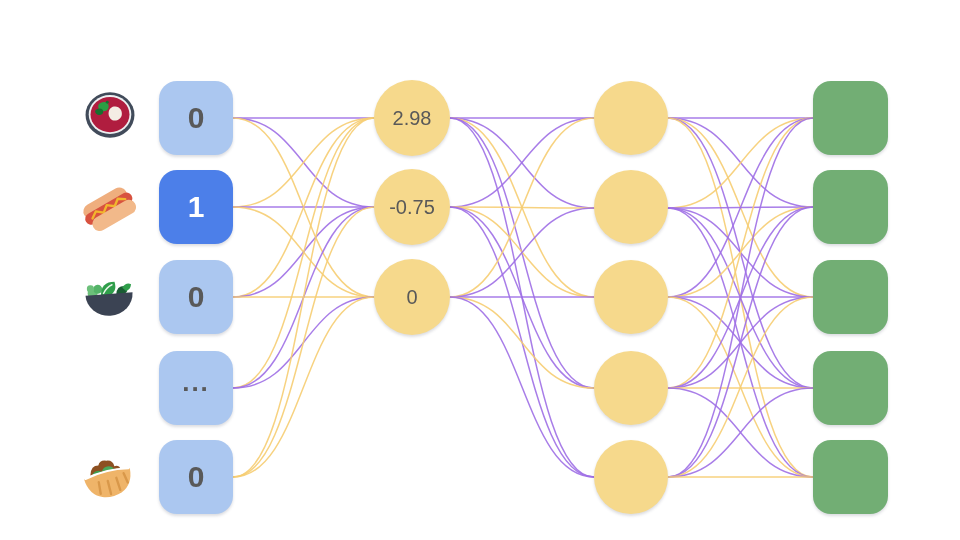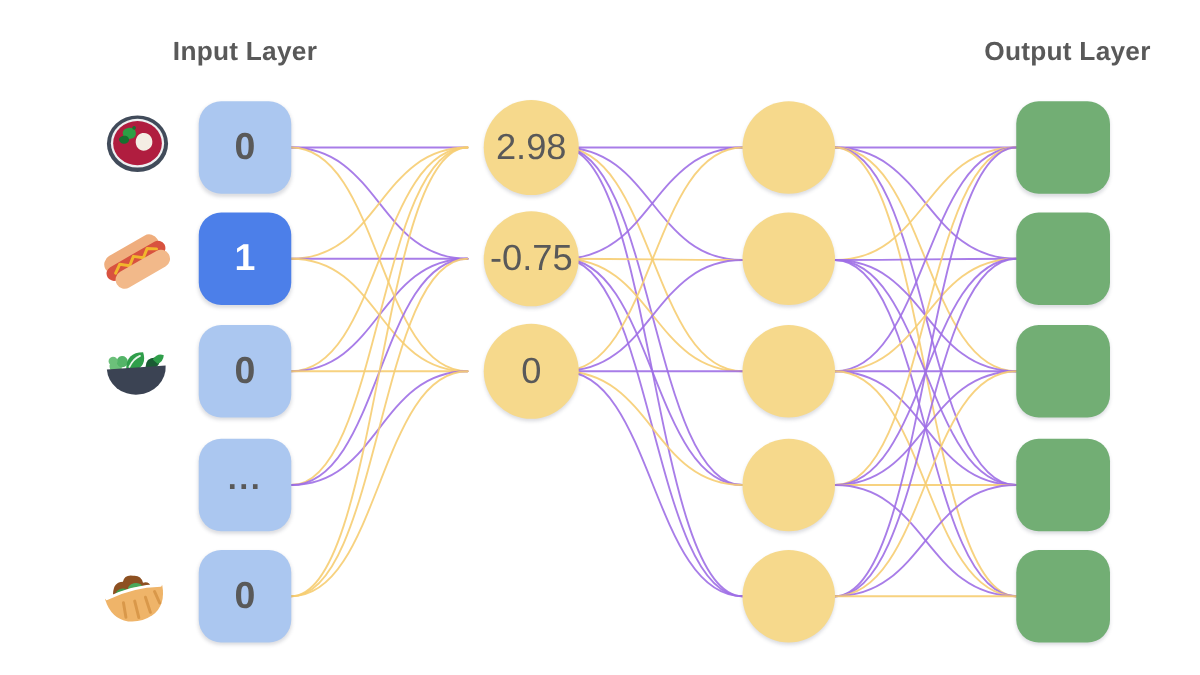--- a/index.html
+++ b/index.html
@@ -21,23 +21,23 @@
     box-shadow:0 2px 3px rgba(60,64,90,.18);
   }
   .in-node{
     left:159px;width:74px;height:74px;border-radius:18px;
     background:var(--input-node,#abc7f0);
     color:var(--text-dark,#595959);font-size:30px;font-weight:bold;
   }
   .in-node.active{background:var(--input-node-active,#4c7fe9);color:#ffffff;}
   .in-node.dots{font-size:26px;letter-spacing:2px;padding-bottom:12px;box-sizing:border-box;}
   .emb-node{
-    left:387px;width:76px;height:76px;border-radius:50%;
+    left:374px;width:76px;height:76px;border-radius:50%;
     background:var(--embedding-node,#f6d98c);
-    color:var(--text-dark,#595959);font-size:29px;font-weight:400;
+    color:var(--text-dark,#595959);font-size:20px;font-weight:400;
   }
   .hid-node{
     left:594px;width:74px;height:74px;border-radius:50%;
     background:var(--embedding-node,#f6d98c);
   }
   .out-node{
     left:813px;width:75px;height:74px;border-radius:18px;
     background:var(--output-node,#72ae74);
   }
   .food-icon{position:absolute;width:58px;height:58px;}
@@ -105,22 +105,20 @@
       <path d="M668 388 C740.5 388 740.5 297 813 297" stroke="#9e6fe6"></path>
       <path d="M668 388 C740.5 388 740.5 388 813 388" stroke="#f6cd72"></path>
       <path d="M668 388 C740.5 388 740.5 477 813 477" stroke="#9e6fe6"></path>
       <path d="M668 477 C740.5 477 740.5 118 813 118" stroke="#9e6fe6"></path>
       <path d="M668 477 C740.5 477 740.5 207 813 207" stroke="#9e6fe6"></path>
       <path d="M668 477 C740.5 477 740.5 297 813 297" stroke="#f6cd72"></path>
       <path d="M668 477 C740.5 477 740.5 388 813 388" stroke="#9e6fe6"></path>
       <path d="M668 477 C740.5 477 740.5 477 813 477" stroke="#f6cd72"></path>
     </svg>
 
-  <div class="layer-title" id="title-input">Input Layer</div>
-  <div class="layer-title" id="title-output">Output Layer</div>
 
   <svg class="food-icon" style="left:81px;top:86px;" viewBox="0 0 64 64">
     <ellipse cx="32" cy="32" rx="27" ry="25" fill="#414b5a"></ellipse>
     <ellipse cx="32" cy="31.5" rx="23.5" ry="21.5" fill="#eef0f2"></ellipse>
     <ellipse cx="32" cy="31.5" rx="21.5" ry="19.5" fill="#b01d3f"></ellipse>
     <path d="M35 23 C42 21 46 27 45 32 C44 38 36 40 32.5 36 C29 32 30 25 35 23 Z" fill="#f4ede4"></path>
     <path d="M21 19 C27 16 31 19 30.5 23.5 C30 28 24 29 21 26.5 C18 24 18.5 20.5 21 19 Z" fill="#2c9e44"></path>
     <path d="M17 26 C21 23.5 25 25.5 24.5 29 C24 32.5 19 33 16.8 30.6 C15 28.6 15.3 27 17 26 Z" fill="#17702f"></path>
     <circle cx="29" cy="18" r="1.6" fill="#17702f"></circle>
   </svg>

